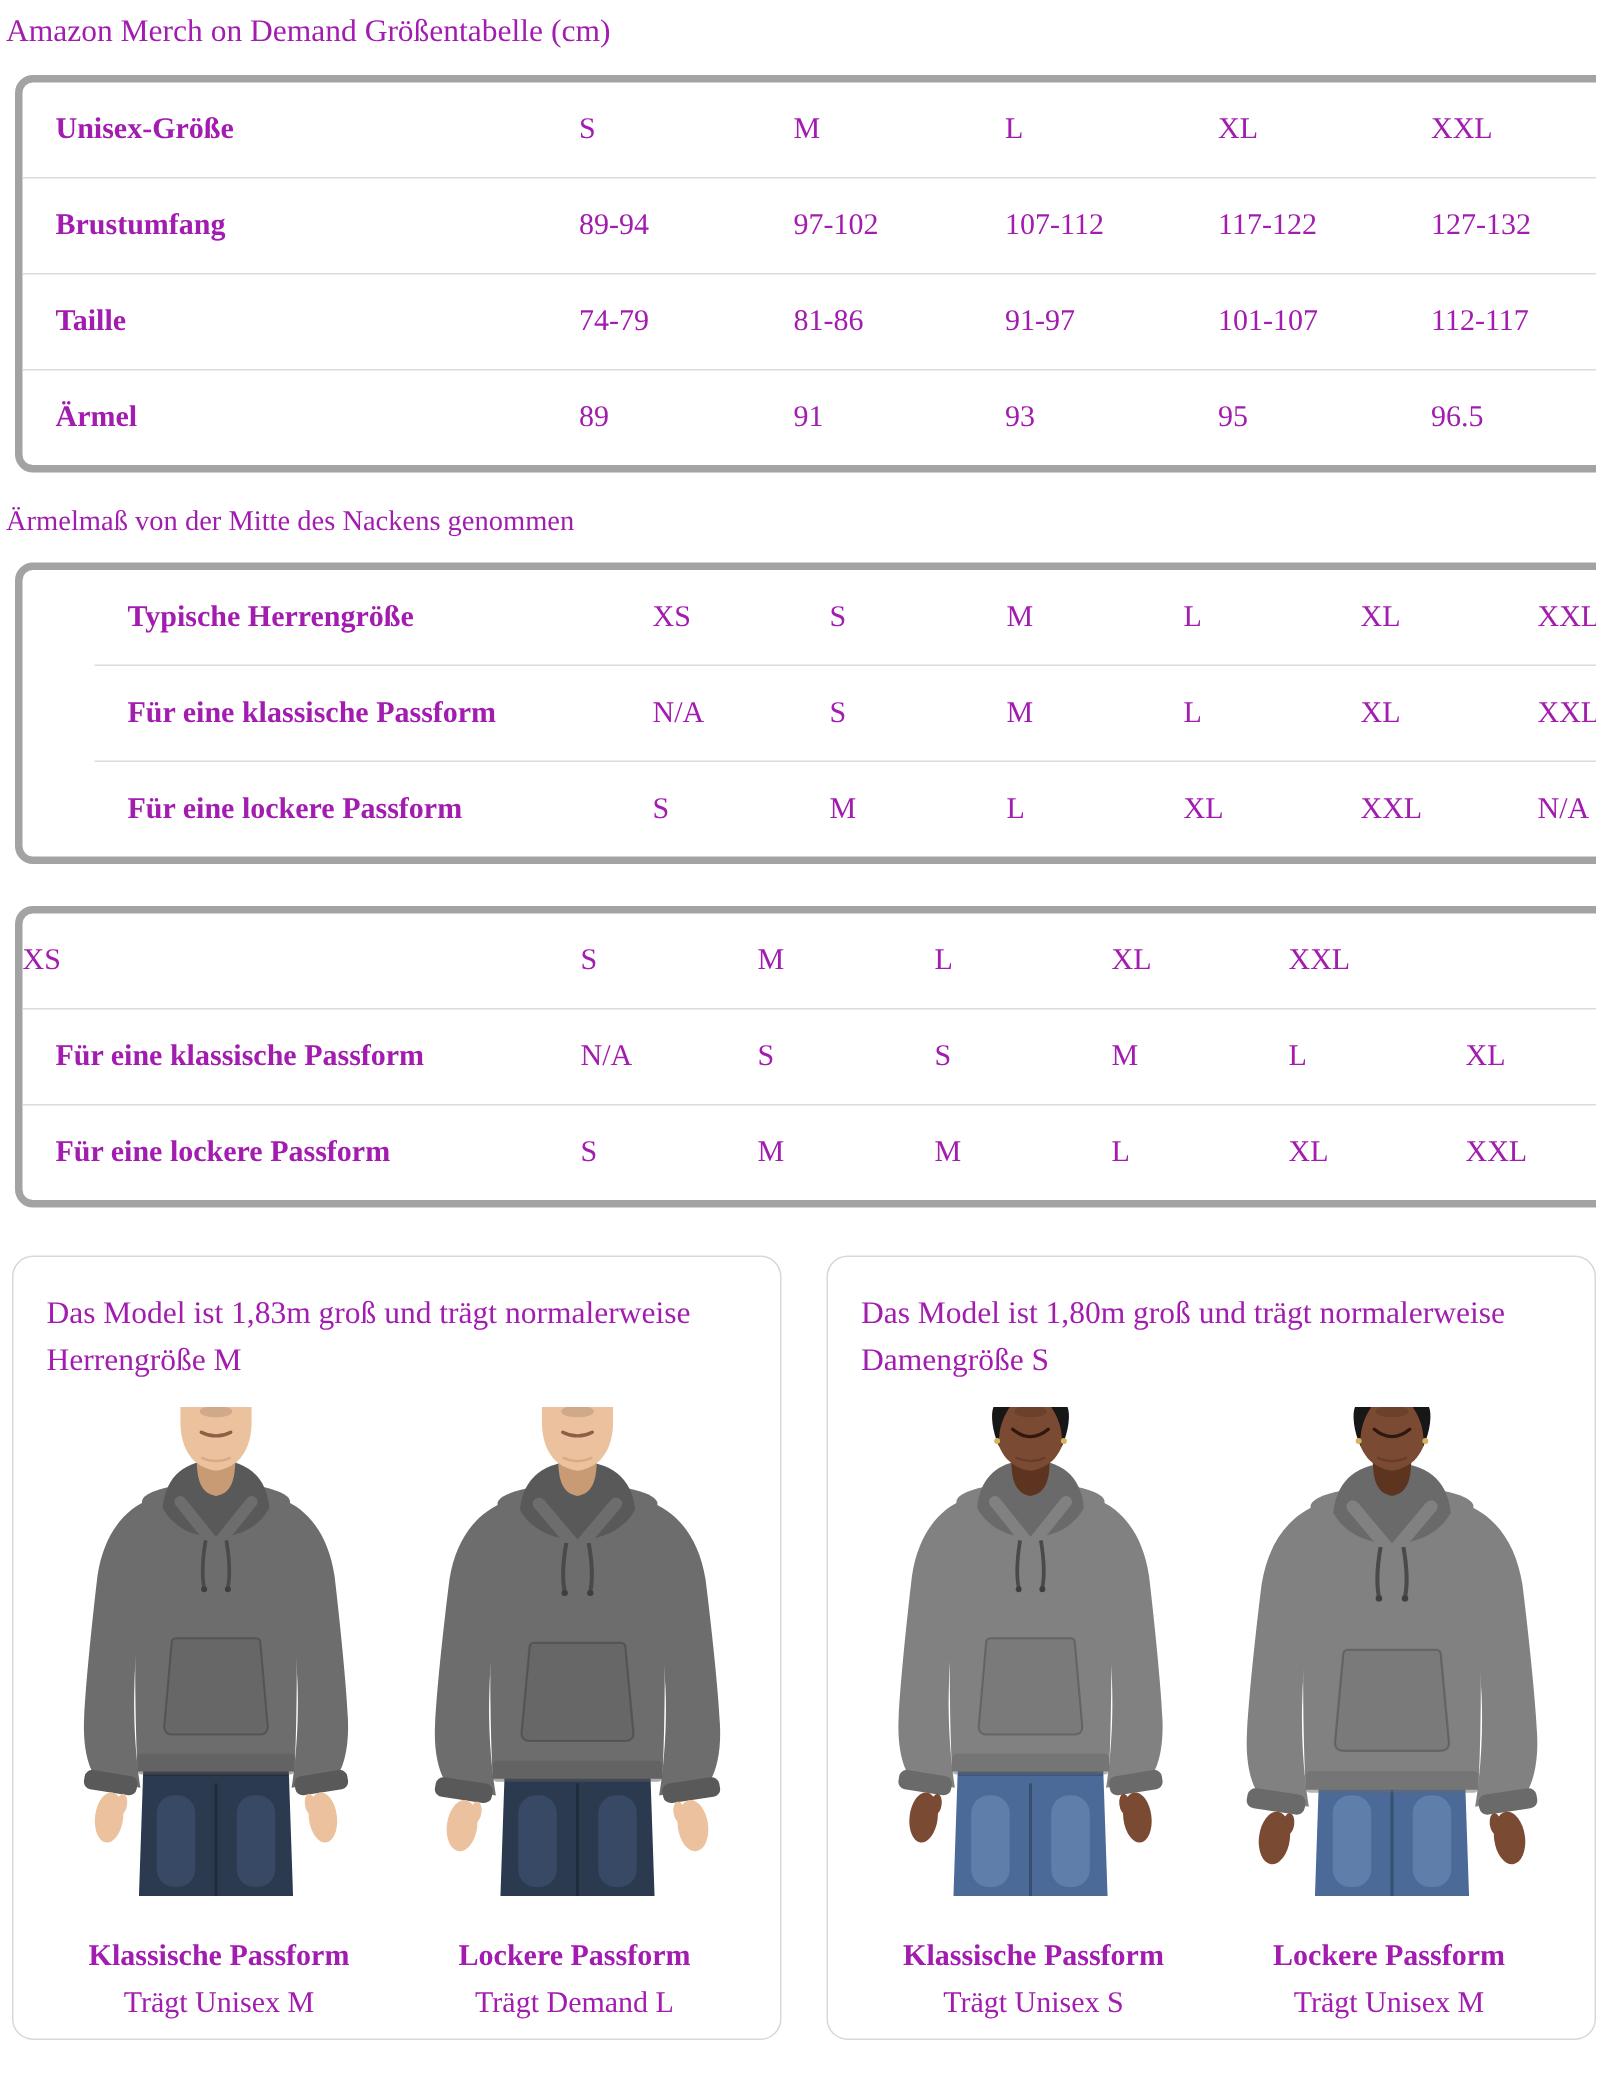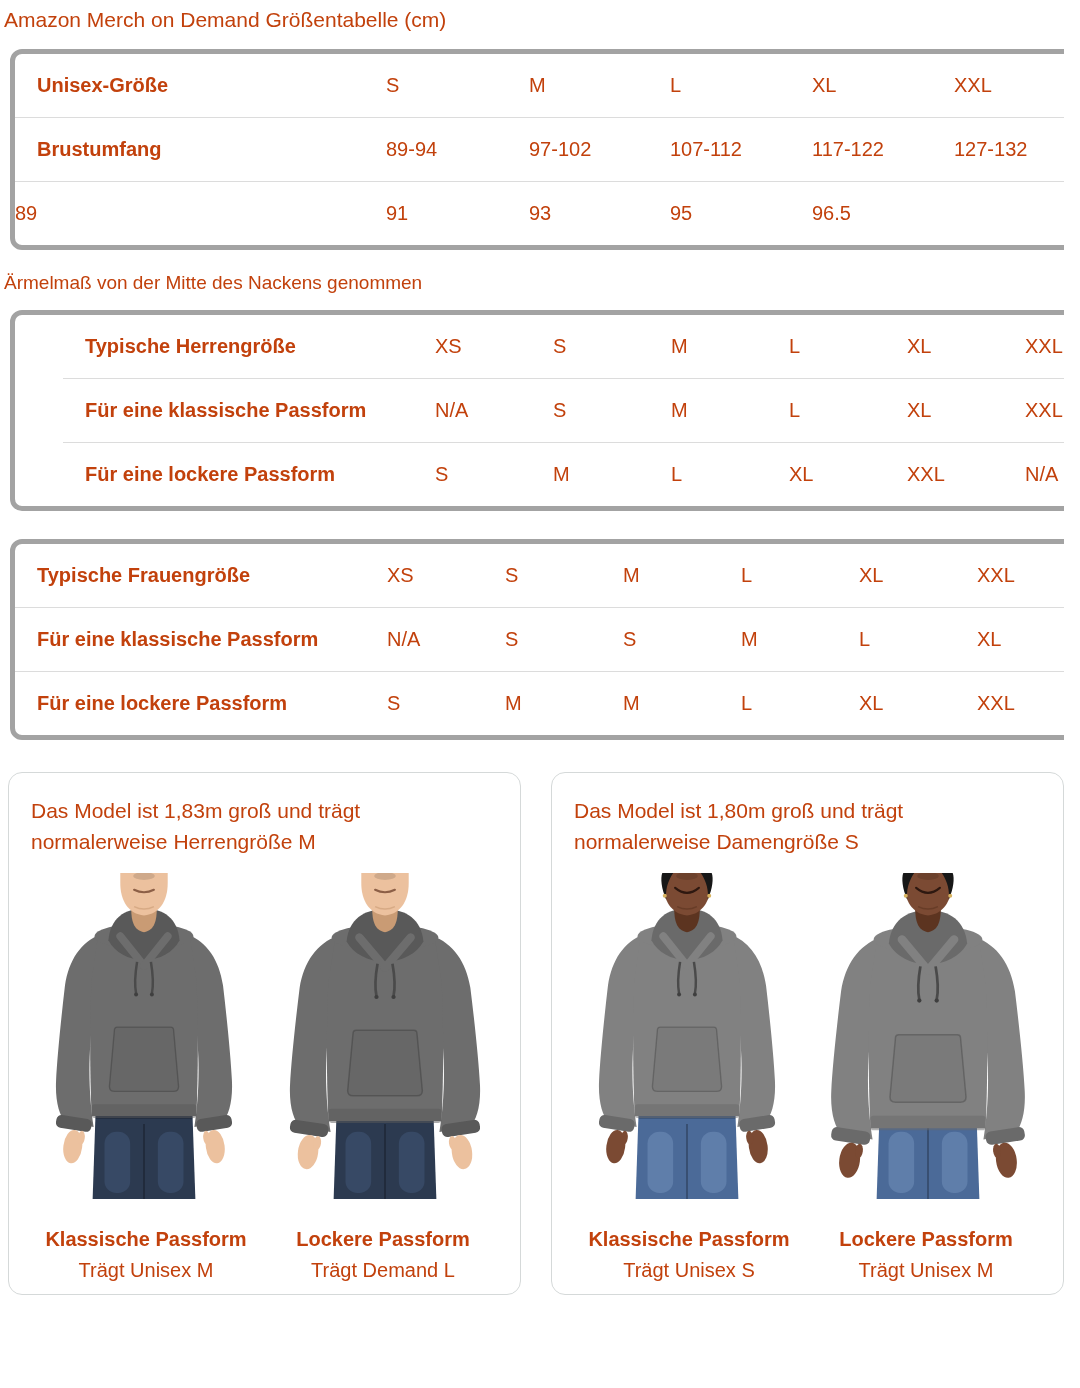--- a/index.html
+++ b/index.html
@@ -1,17 +1,17 @@
 <!DOCTYPE html>
 <html><head>
 <meta charset="utf-8">
 <style>
   html,body{margin:0;padding:0;background:#fff;}
   .screen{width:1064px;height:1388px;background:#fff;overflow:hidden;
-          font-family:Liberation Sans, sans-serif;color:#c2410c;position:relative;}
+          font-family:Liberation Serif, serif;color:#a21caf;position:relative;}
   .page-title{font-size:21px;margin:8px 0 0 4px;font-weight:400;}
   
   .t{border:5px solid #a3a3a3;border-radius:12px;background:#fff;overflow:hidden;width:1058px;margin-left:10px;}
   .t1{margin-top:17px;}
   .tr{display:grid;height:63px;align-items:center;border-top:1px solid #dcdcdc;}
   .tr:first-child{border-top:none;}
   .t1 .tr{grid-template-columns:371px 143px 141px 142px 142px 1fr;}
   .tfit .tr{grid-template-columns:372px 118px 118px 118px 118px 118px 1fr;}
   .c{font-size:20px;white-space:nowrap;}
   .lbl{font-weight:700;padding-left:22px;}
@@ -50,20 +50,29 @@
     </div>
     <div class="tr">
       <div class="c lbl">Brustumfang</div>
       <div class="c">89-94</div>
       <div class="c">97-102</div>
       <div class="c">107-112</div>
       <div class="c">117-122</div>
       <div class="c">127-132</div>
     </div>
     <div class="tr">
+      <div class="c lbl">Taille</div>
+      <div class="c">74-79</div>
+      <div class="c">81-86</div>
+      <div class="c">91-97</div>
+      <div class="c">101-107</div>
+      <div class="c">112-117</div>
+    </div>
+    <div class="tr">
+      <div class="c lbl">Ärmel</div>
       <div class="c">89</div>
       <div class="c">91</div>
       <div class="c">93</div>
       <div class="c">95</div>
       <div class="c">96.5</div>
     </div>
   </div>
 
   <div class="note">Ärmelmaß von der Mitte des Nackens genommen</div>
 
@@ -93,21 +102,20 @@
       <div class="c">M</div>
       <div class="c">L</div>
       <div class="c">XL</div>
       <div class="c">XXL</div>
       <div class="c">N/A</div>
     </div>
   </div>
 
   <div class="t tfit t3">
     <div class="tr">
-      <div class="c lbl">Typische Frauengröße</div>
       <div class="c">XS</div>
       <div class="c">S</div>
       <div class="c">M</div>
       <div class="c">L</div>
       <div class="c">XL</div>
       <div class="c">XXL</div>
     </div>
     <div class="tr">
       <div class="c lbl">Für eine klassische Passform</div>
       <div class="c">N/A</div>

